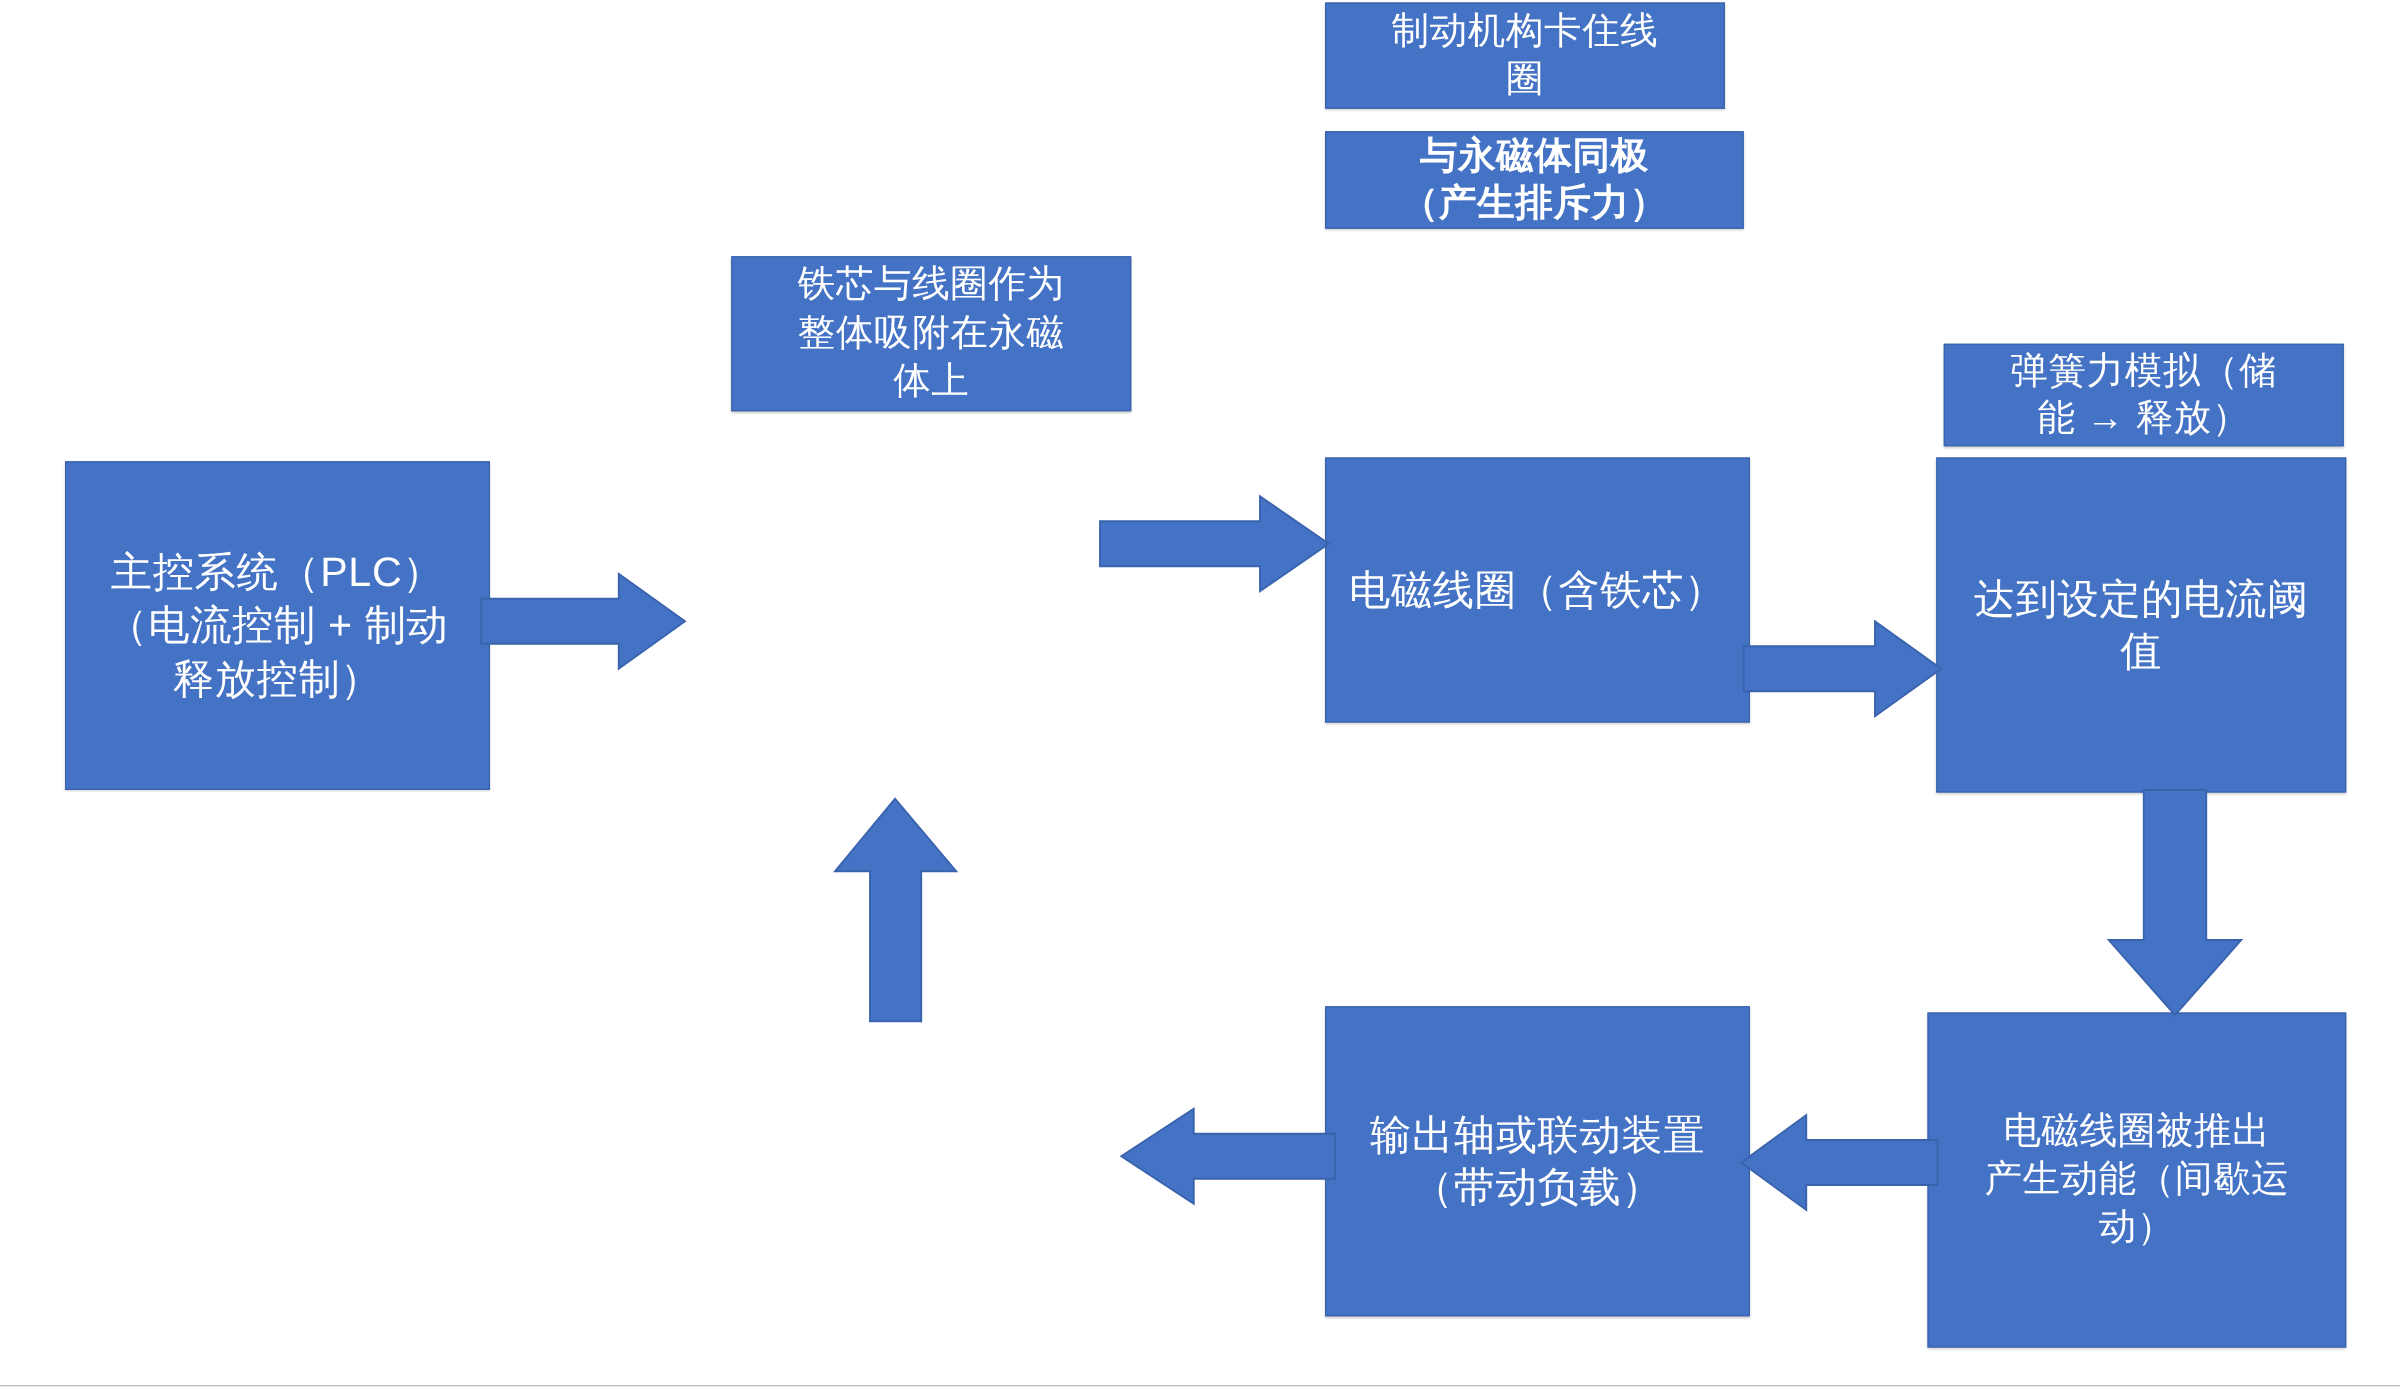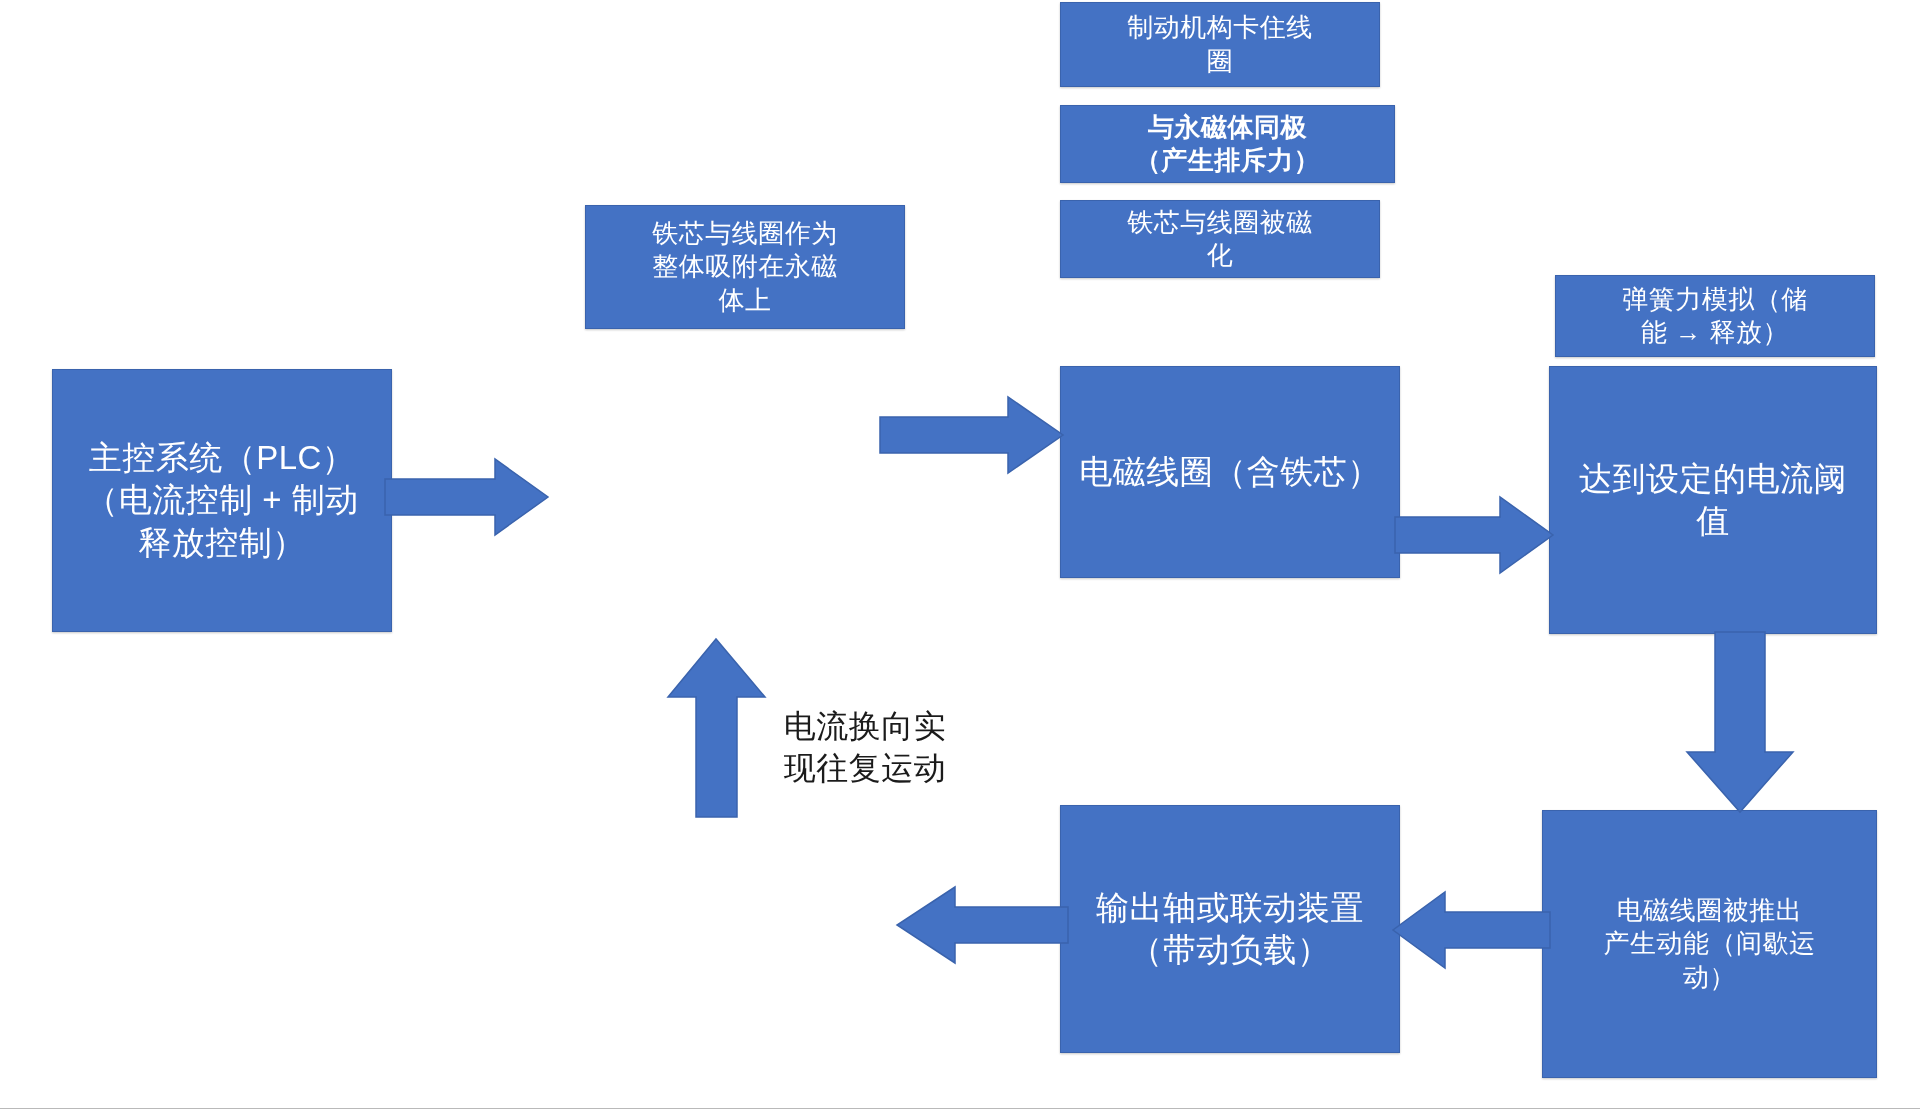--- a/index.html
+++ b/index.html
@@ -28,21 +28,21 @@
     justify-content: center;
     text-align: center;
     line-height: 1.28;
     letter-spacing: 0.5px;
     box-shadow: 0 1px 2px rgba(0,0,0,0.22);
     white-space: pre-line;
     padding: 2px 6px;
     font-weight: 400;
   }
   .box-lg { font-size: 33px; }
-  .box-sm { font-size: 26px; }
+  .box-sm { font-size: 30px; }
   .arrow {
     position: absolute;
   }
   .arrow svg { display: block; overflow: visible; }
   .edge-label {
     position: absolute;
     color: #1b1b1b;
     font-size: 32px;
     line-height: 1.32;
     text-align: center;
@@ -61,22 +61,20 @@
 <body>
 
 <div id="canvas">
 
   <div class="box box-sm" style="left:1060px; top:2px; width:320px; height:85px;">制动机构卡住线
 圈</div>
 
   <div class="box box-sm" style="left:1060px; top:105px; width:335px; height:78px;font-weight:bold;">与永磁体同极
 （产生排斥力）</div>
 
-  <div class="box box-sm" style="left:1060px; top:200px; width:320px; height:78px;">铁芯与线圈被磁
-化</div>
 
   <div class="box box-sm" style="left:545px; top:205px; width:320px; height:124px;margin-left:40px;">铁芯与线圈作为
 整体吸附在永磁
 体上</div>
 
   <div class="box box-sm" style="left:1555px; top:243px; width:320px; height:82px;margin-top:32px;">弹簧力模拟（储
 能 → 释放）</div>
 
   <div class="box box-lg" style="left:52px; top:369px; width:340px; height:263px;">主控系统（PLC）
 （电流控制 + 制动
@@ -131,18 +129,16 @@
       <polygon points="175,22 62,22 62,2 4,40 62,78 62,58 175,58" fill="#4472C4" stroke="#3a63ad" stroke-width="1.5"></polygon>
     </svg>
   </div>
 
   <div class="arrow" style="left:655px; top:635px; width:125px; height:190px;">
     <svg width="125" height="190" viewBox="0 0 125 190">
       <polygon points="41,182 82,182 82,62 110,62 61,4 13,62 41,62" fill="#4472C4" stroke="#3a63ad" stroke-width="1.5"></polygon>
     </svg>
   </div>
 
-  <div class="edge-label" style="left:765px; top:705px; width:200px;">电流换向实
-现往复运动</div>
 
   <div class="bottom-rule" style="top:1108px;"></div>
 
 </div>
 
 </body></html>

